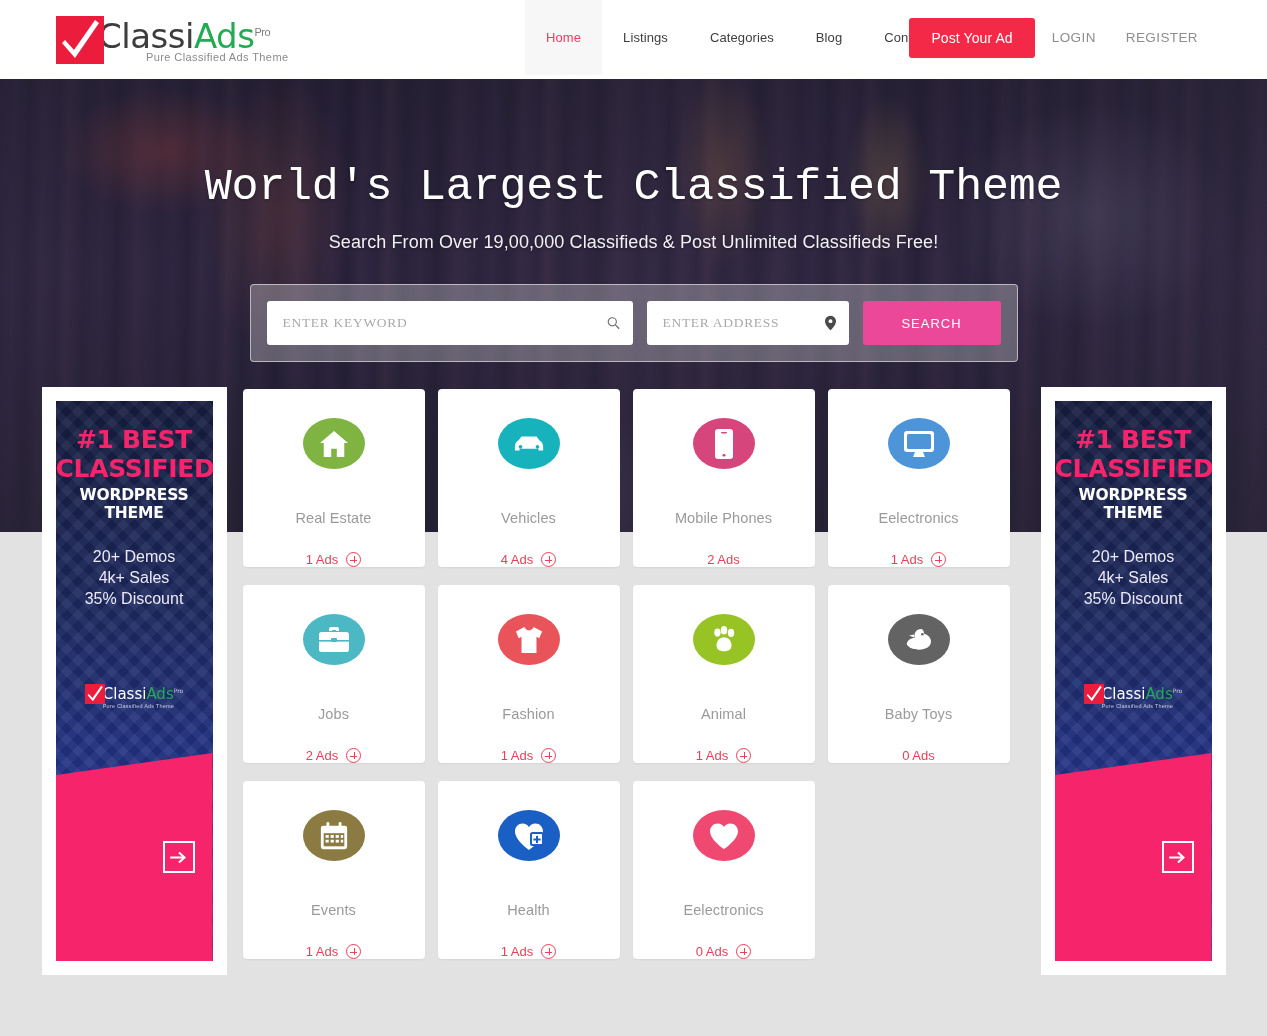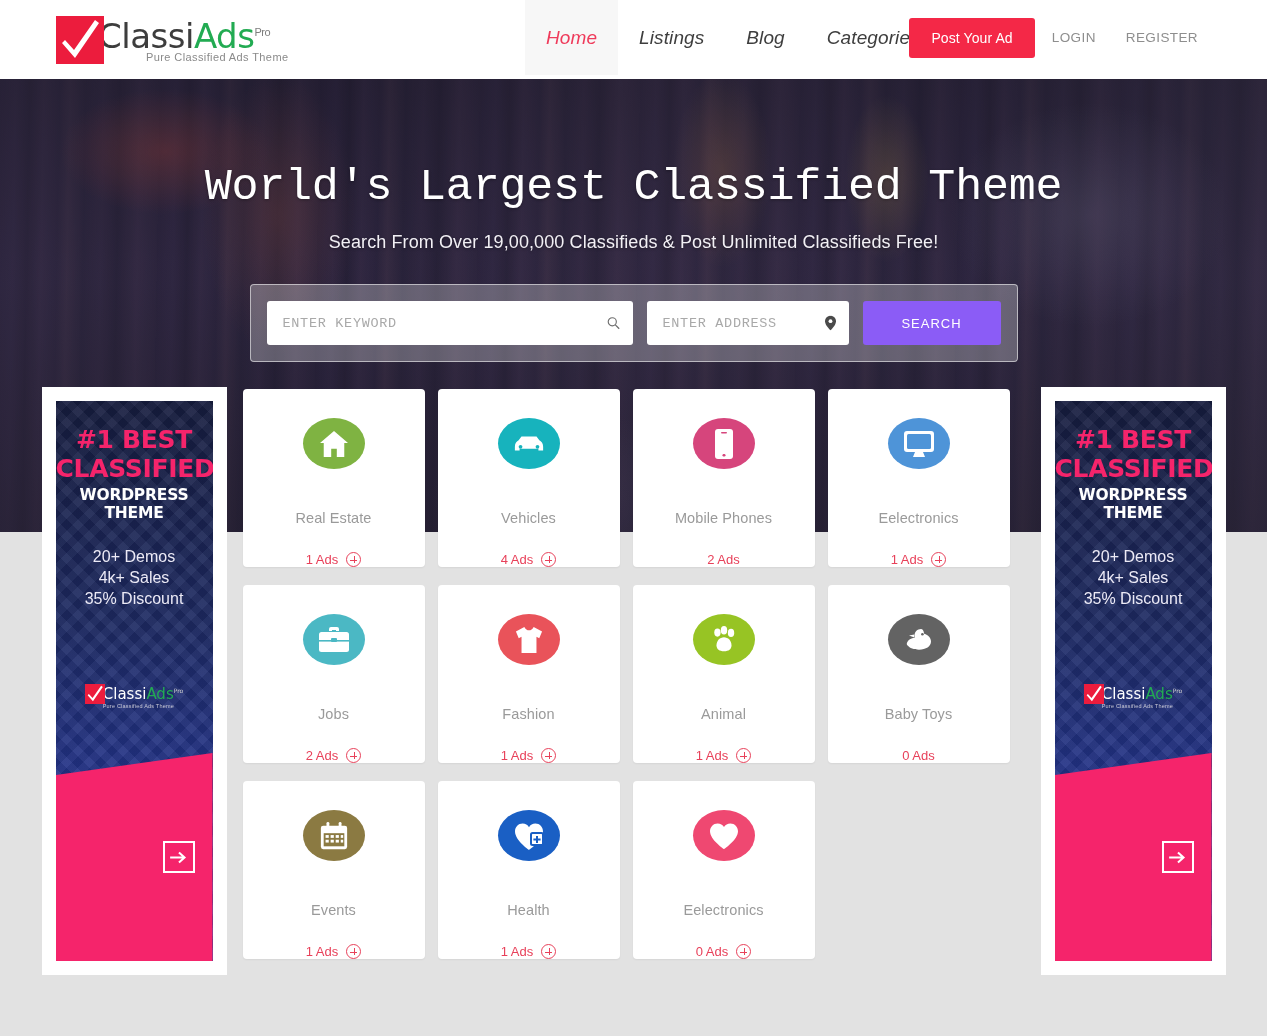--- a/index.html
+++ b/index.html
@@ -67,25 +67,24 @@
     left: 525px;
     top: 0;
     height: 75px;
     display: flex;
     align-items: stretch;
   }
   .nav a {
     display: flex;
     align-items: center;
     padding: 0 21px;
-    font-size: 19px;
+    font-size: 13px;
     color: #3e3e3e;
     text-decoration: none;
     letter-spacing: 0.1px;
-    font-style: italic;
   }
   .nav a.active { color: #ef3b5b; background: #f7f7f7; }
 
   .header-right {
     position: absolute;
     right: 56px;
     top: 0;
     height: 75px;
     display: flex;
     align-items: center;
@@ -187,34 +186,34 @@
   .field input {
     border: none;
     outline: none;
     background: transparent;
     width: 100%;
     height: 100%;
     padding: 0 34px 0 16px;
     font-size: 13.5px;
     color: #555;
     letter-spacing: 0.5px;
-    font-family: Liberation Mono, monospace;
+    font-family: Liberation Serif, serif;
   }
   .field input::placeholder { color: #a9a9a9; letter-spacing: .7px; }
   .field .f-icon {
     position: absolute;
     right: 13px;
     top: 50%;
     transform: translateY(-50%);
     color: #6d6d6d;
     line-height: 0;
   }
   .btn-search {
     flex: 1;
-    background: #8b5cf6;
+    background: #ec4899;
     color: #fff;
     border: none;
     border-radius: 3px;
     font-size: 13px;
     letter-spacing: 1px;
     cursor: pointer;
     font-family: "Liberation Sans", sans-serif;
   }
 
   
@@ -406,22 +405,22 @@
       <div class="logo-text">
         <span class="logo-classi">Classi</span><span class="logo-ads">Ads</span><span class="logo-pro">Pro</span>
       </div>
       <div class="logo-tagline">Pure Classified Ads Theme</div>
     </div>
   </div>
 
   <nav class="nav">
     <a href="#" class="active">Home</a>
     <a href="#">Listings</a>
+    <a href="#">Categories</a>
     <a href="#">Blog</a>
-    <a href="#">Categories</a>
     <a href="#">Contact</a>
   </nav>
 
   <div class="header-right">
     <button class="btn-post">Post Your Ad</button>
     <a href="#">LOGIN</a>
     <a href="#">REGISTER</a>
   </div>
 </div>
 

